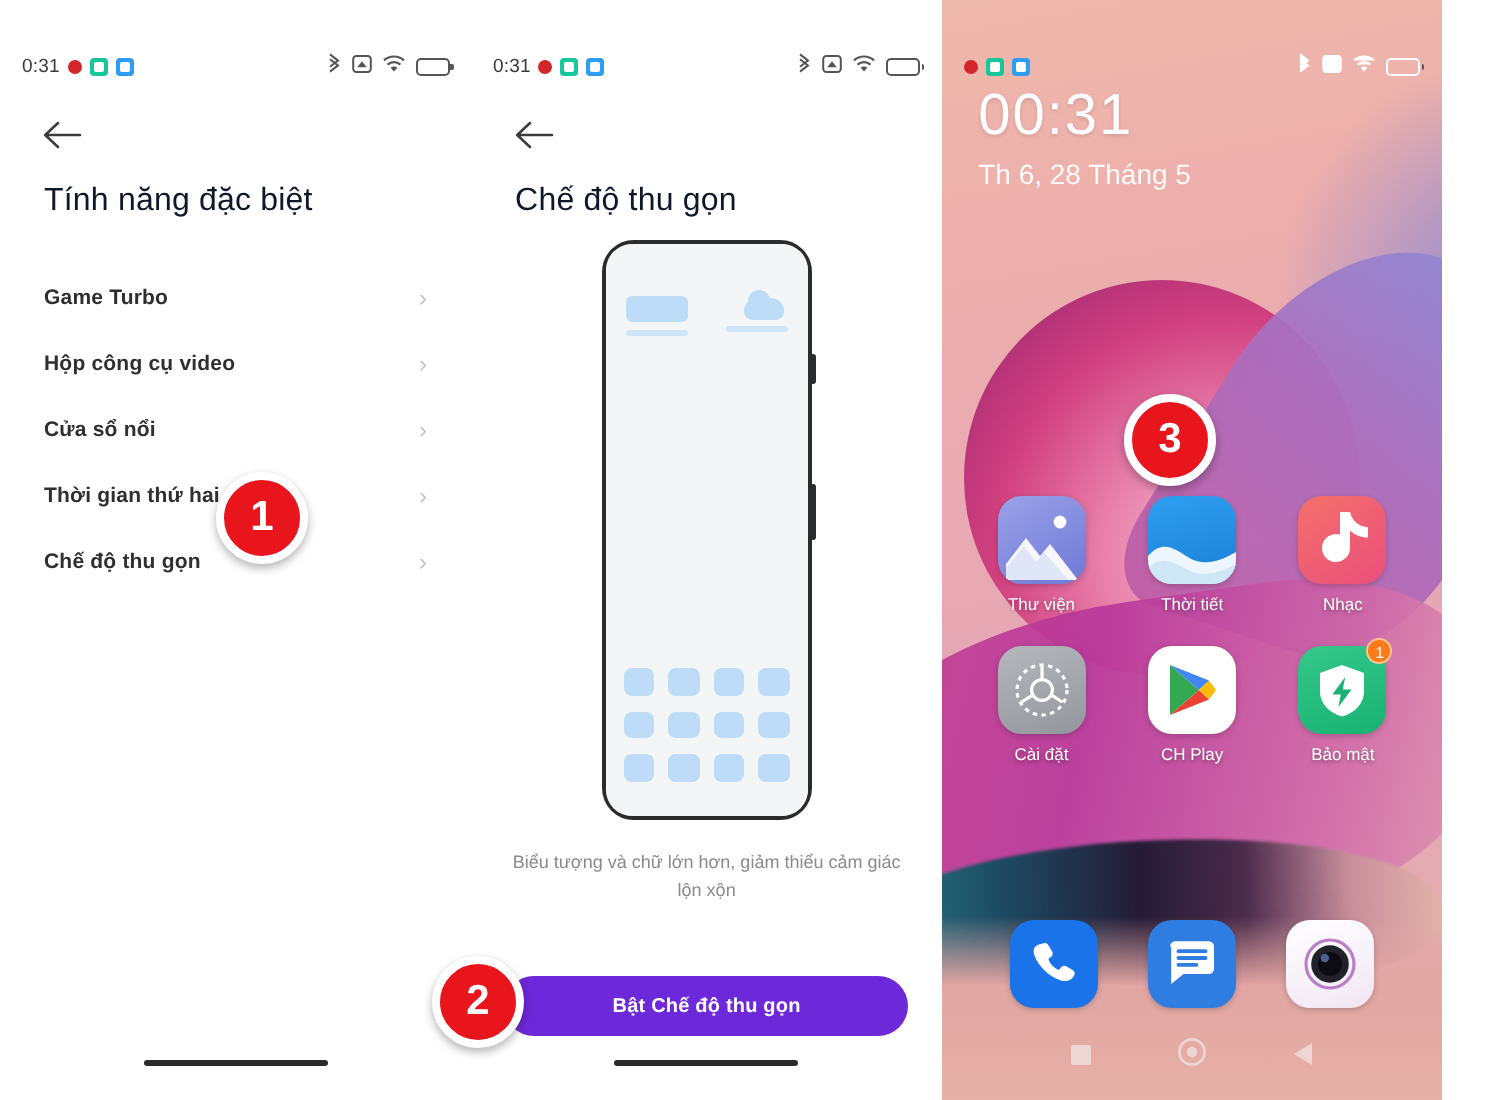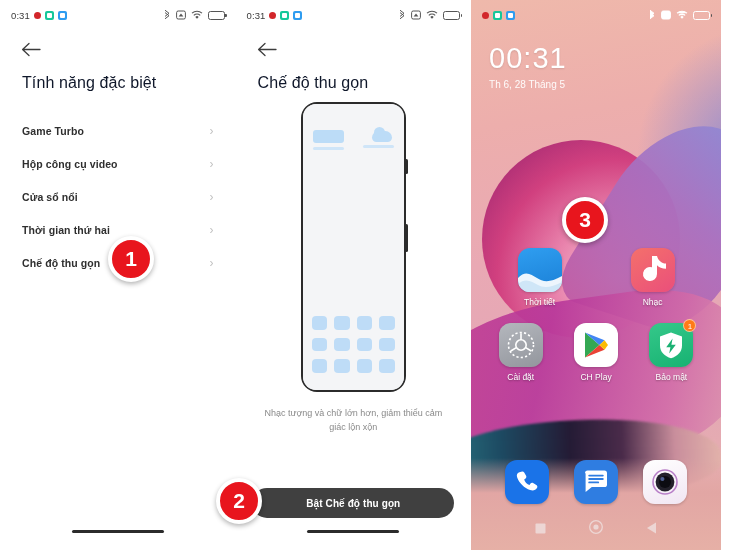--- a/index.html
+++ b/index.html
@@ -13,21 +13,21 @@
 
   
   .panel { position: relative; height: 550px; background: #ffffff; overflow: hidden; }
   .panel-1 { width: 250px; }
   .panel-2 { width: 250px; }
   .panel-3 { width: 296px; }
 
   
   .statusbar {
     position: relative; height: 30px; display: flex; align-items: center;
-    justify-content: space-between; padding: 0 11px;
+    justify-content: space-between; padding: 0 11px; margin-top: 18px;
   }
   .sb-left { display: flex; align-items: center; gap: 4px; }
   .sb-time { font-size: 9.5px; color: #3a3a3a; letter-spacing: .1px; }
   .sb-dot-red { width: 7px; height: 7px; border-radius: 50%; background: #d2262a; display:inline-block; }
   .sb-app { width: 9px; height: 9px; border-radius: 2px; display: inline-block; position: relative; }
   .sb-app.green { background: #16c79a; }
   .sb-app.blue { background: #2e9cf0; }
   .sb-app::after {
     content:""; position:absolute; left:2px; top:2px; width:5px; height:5px;
     border-radius:1px; background:#ffffff;
@@ -90,21 +90,21 @@
     display: grid; grid-template-columns: repeat(4, 1fr); gap: 8px 7px;
   }
   .mock-grid i { display:block; width: 100%; padding-bottom: 88%; border-radius: 4px; background: #bedcf7; }
 
   .mock-caption {
     margin: 14px auto 0; width: 196px; text-align: center;
     font-size: 9px; line-height: 14px; color: #8a8a8a;
   }
   .cta-wrap { position: absolute; left: 0; right: 0; bottom: 32px; display:flex; justify-content:center; }
   .cta-button {
-    width: 202px; height: 30px; border-radius: 16px; background: #404040;
+    width: 202px; height: 30px; border-radius: 16px; background: #6d28d9;
     color: #ffffff; font-size: 10px; font-weight: 700; letter-spacing: .1px;
     display:flex; align-items:center; justify-content:center; cursor:pointer; border:none;
   }
   .home-indicator {
     position: absolute; bottom: 17px; left: 50%; transform: translateX(-50%);
     width: 92px; height: 2.6px; border-radius: 2px; background: #2b2b2b;
   }
 
   
   .home {
@@ -142,21 +142,21 @@
     background: linear-gradient(180deg, rgba(226,161,163,0) 0%, #e2a6a4 38%, #e6b0a6 100%);
   }
   .home-sb { position: relative; z-index: 5; }
   .home-sb .sb-right .ic svg path,
   .home-sb .sb-right .ic svg rect { fill: #ffffff; }
   .home-sb .battery { border-color: #ffffff; }
 
   .clock-widget { position:absolute; z-index: 5; left: 18px; top: 44px; color: #ffffff; }
   .clock-widget .ctime { font-size: 29px; font-weight: 300; letter-spacing: 1px; line-height: 1;
     text-shadow: 0 1px 2px rgba(0,0,0,.12); }
-  .clock-widget .cdate { font-size: 10px; margin-top: 6px; opacity: .95; }
+  .clock-widget .cdate { font-size: 14px; margin-top: 6px; opacity: .95; }
   .weather-widget { position:absolute; z-index: 5; right: 12px; top: 46px; width: 92px; text-align:center; color:#fff; }
   .weather-widget .wsun {
     position: relative; width: 34px; height: 26px; margin: 0 auto;
   }
   .weather-widget .wtext { font-size: 8px; margin-top: 4px; text-shadow: 0 1px 2px rgba(0,0,0,.18); }
 
   .app-grid { position:absolute; z-index: 5; left: 0; right: 0; top: 248px; }
   .app-row { display: flex; justify-content: space-around; margin-bottom: 16px; padding: 0 12px; }
   .app { width: 58px; text-align:center; cursor:pointer; position: relative; }
   .app .icon {
@@ -338,21 +338,21 @@
               <i></i>
             <i></i>
               <i></i>
             <i></i>
               <i></i>
           </div>
         </div>
       </div>
     </div>
 
-    <p class="mock-caption">Nhạc tượng và chữ lớn hơn, giảm thiểu cảm giác lộn xộn</p>
+    <p class="mock-caption">Biểu tượng và chữ lớn hơn, giảm thiểu cảm giác lộn xộn</p>
 
     <div class="cta-wrap">
       <button class="cta-button">Bật Chế độ thu gọn</button>
     </div>
 
     <div class="home-indicator"></div>
   </div>
 
   <div class="panel panel-3">
     <div class="home">
@@ -393,20 +393,30 @@
 
       <div class="clock-widget">
         <div class="ctime">00:31</div>
         <div class="cdate">Th 6, 28 Tháng 5</div>
       </div>
 
 
       <div class="app-grid">
         <div class="app-row">
           <div class="app">
+            <div class="icon ic-gallery">
+              <svg width="44" height="44" viewBox="0 0 44 44">
+                <circle cx="31" cy="13" r="3.2" fill="#ffffff"></circle>
+                <path d="M4 34l10-13 7 9 5-6 14 18H4z" fill="#ffffff" opacity=".93"></path>
+                <path d="M4 36l9-11 6 8 4-5 12 14H4z" fill="#dfe6f7"></path>
+              </svg>
+            </div>
+            <div class="name">Thư viện</div>
+          </div>
+          <div class="app">
             <div class="icon ic-weather">
               <svg width="44" height="44" viewBox="0 0 44 44">
                 <path d="M0 30c7-8 13-4 19 0 6 4 13 5 25-2v16H0z" fill="#ffffff" opacity=".92"></path>
                 <path d="M0 36c8-7 14-2 20 1 5 3 13 3 24-3v10H0z" fill="#cfe6f7"></path>
               </svg>
             </div>
             <div class="name">Thời tiết</div>
           </div>
           <div class="app">
             <div class="icon ic-music">

